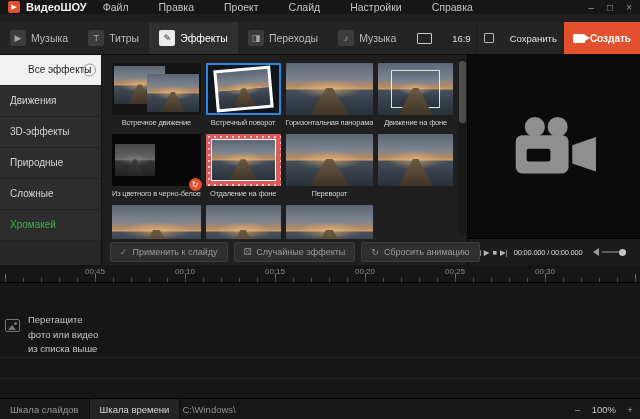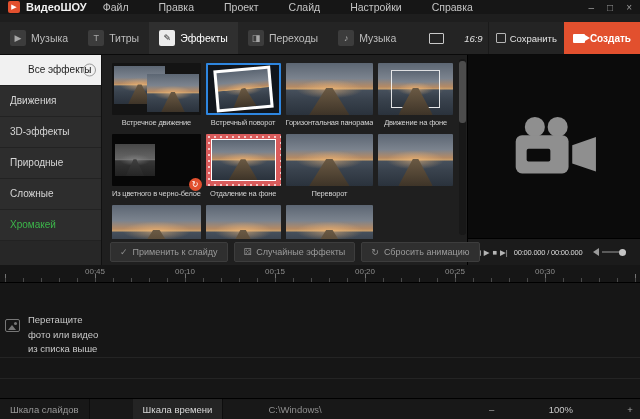--- a/index.html
+++ b/index.html
@@ -18,23 +18,23 @@
   
   .header{position:absolute;top:22px;left:0;right:0;height:33px;background:#242424;border-bottom:1px solid #0a0a0a;display:flex;align-items:stretch;box-sizing:border-box;}
   .tabs{display:flex;align-items:stretch;flex:1;min-width:0;}
   .tab{display:flex;align-items:center;gap:5px;padding:0 10px;cursor:default;}
   .tab.active{background:#2f2f2f;}
   .tabicon{width:16px;height:16px;border-radius:2px;background:#3c3c3c;color:#a8a8a8;font-size:9px;line-height:16px;text-align:center;flex:0 0 auto;}
   .tab.active .tabicon{background:#ececec;color:#1d1d1d;}
   .tablabel{font-size:10.5px;color:#bdbdbd;white-space:nowrap;}
   .tab.active .tablabel{color:#fff;}
   .rightctl{display:flex;align-items:stretch;flex:0 0 auto;}
-  .aspect{display:flex;align-items:center;gap:20px;padding:0 5px;font-size:9.5px;color:#e0e0e0;font-style:italic;}
+  .aspect{display:flex;align-items:center;gap:20px;padding:0 5px;font-size:9.5px;color:#e0e0e0;}
   .monitor-icon{width:13px;height:9px;border:1px solid #c9c9c9;border-radius:1px;}
-  .savebtn{display:flex;align-items:center;gap:4px;padding:0 7px;font-size:9.5px;color:#e3e3e3;border-left:1px solid #1a1a1a;cursor:default;}
+  .savebtn{display:flex;align-items:center;gap:16px;padding:0 7px;font-size:9.5px;color:#e3e3e3;border-left:1px solid #1a1a1a;cursor:default;}
   .save-icon{width:8px;height:8px;border:1px solid #b5b5b5;border-radius:1px;}
   .createbtn{display:flex;align-items:center;gap:5px;padding:0 9px;font-size:10px;font-weight:bold;color:#fff;background:#e2502e;cursor:default;}
   .cam-icon{position:relative;width:12px;height:9px;background:#fff;border-radius:1px;flex:0 0 auto;}
   .cam-icon::after{content:'';position:absolute;right:-5px;top:1px;border-top:3px solid transparent;border-bottom:3px solid transparent;border-left:5px solid #fff;}
 
   
   .main{position:absolute;top:55px;left:0;right:0;height:210px;display:flex;}
 
   
   .sidebar{width:101px;flex:0 0 auto;background:#272727;border-right:1px solid #111;display:flex;flex-direction:column;}
@@ -97,21 +97,21 @@
   .tick{position:absolute;top:2px;width:30px;text-align:center;font-size:8px;color:#8d8d8d;}
   .tracks{position:relative;height:calc(100% - 18px);}
   .photo-icon{position:absolute;left:5px;top:36px;width:15px;height:13px;border:1px solid #777;border-radius:2px;box-sizing:border-box;overflow:hidden;}
   .photo-icon::after{content:'';position:absolute;left:2px;bottom:1px;border-left:4px solid transparent;border-right:4px solid transparent;border-bottom:5px solid #777;}
   .photo-icon::before{content:'';position:absolute;right:2px;top:2px;width:3px;height:3px;border-radius:50%;background:#777;}
   .hint{position:absolute;left:28px;top:30px;font-size:9.5px;line-height:1.55;color:#c9c9c9;white-space:pre-line;}
   .hline{position:absolute;left:0;right:0;height:1px;background:#242424;}
   .l1{top:74px;} .l2{top:95px;}
 
   
-  .statusbar{position:absolute;left:0;right:0;bottom:0;height:20px;background:#181818;border-top:1px solid #000;display:flex;align-items:center;font-size:9.5px;gap:43px;}
+  .statusbar{position:absolute;left:0;right:0;bottom:0;height:20px;background:#181818;border-top:1px solid #000;display:flex;align-items:center;font-size:9.5px;}
   .sbtab{height:100%;display:flex;align-items:center;padding:0 10px;border-right:1px solid #0d0d0d;color:#9a9a9a;cursor:default;white-space:nowrap;}
   .sbtab.active{background:#242424;color:#d8d8d8;}
   .sbpath{margin-left:2px;color:#8f8f8f;white-space:nowrap;}
   .zoombtn{width:20px;text-align:center;color:#aaa;cursor:default;}
   .zoomval{color:#c9c9c9;margin:0 4px;}
 </style>
 </head>
 <body>
 
 <div class="app">

